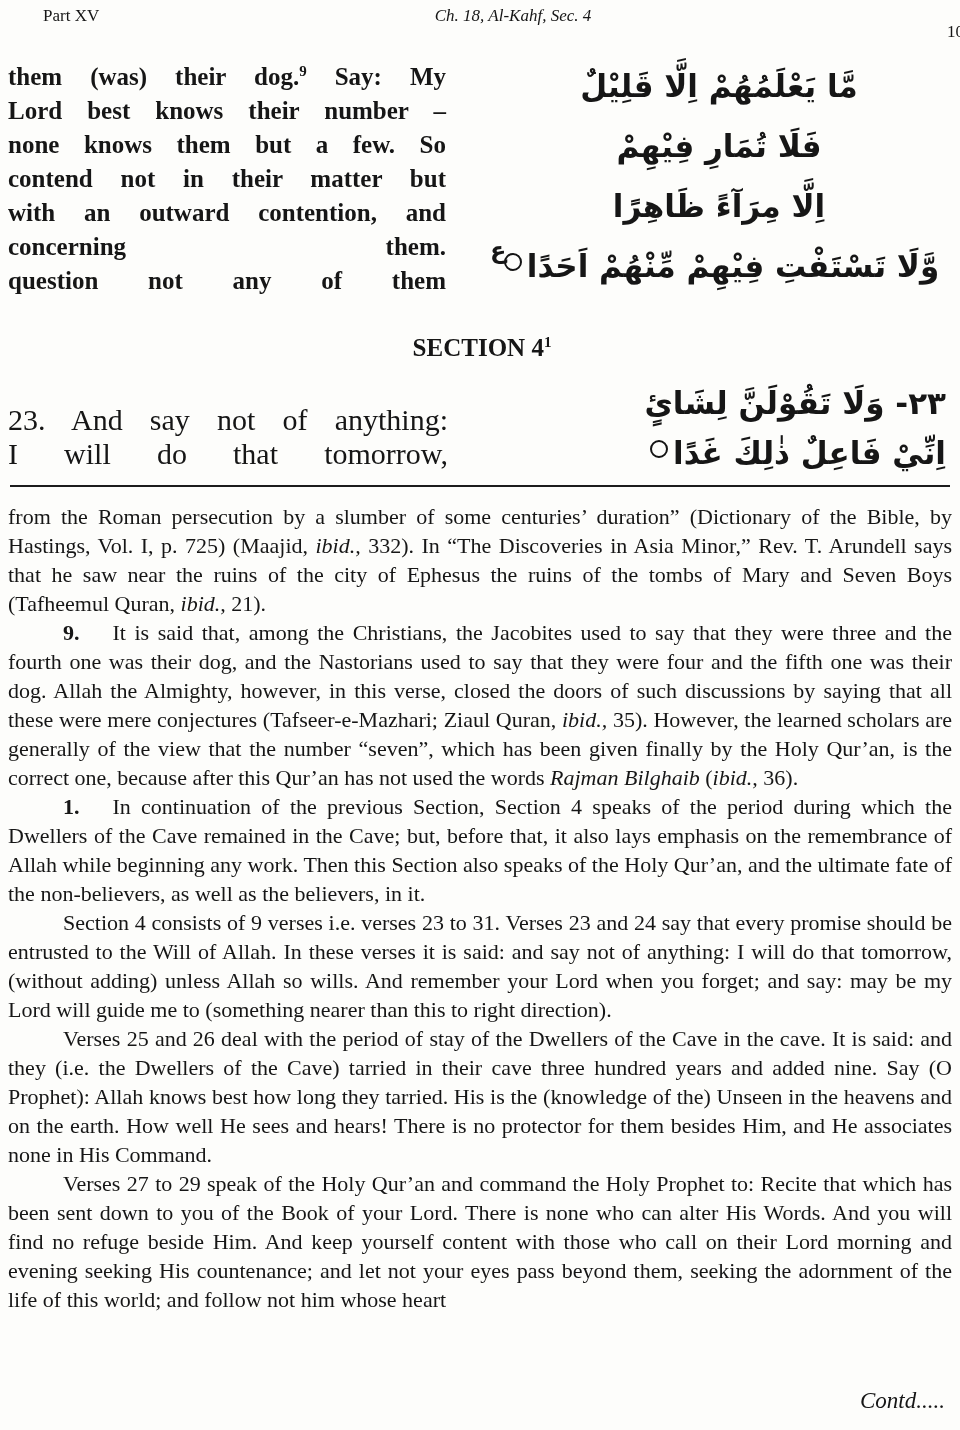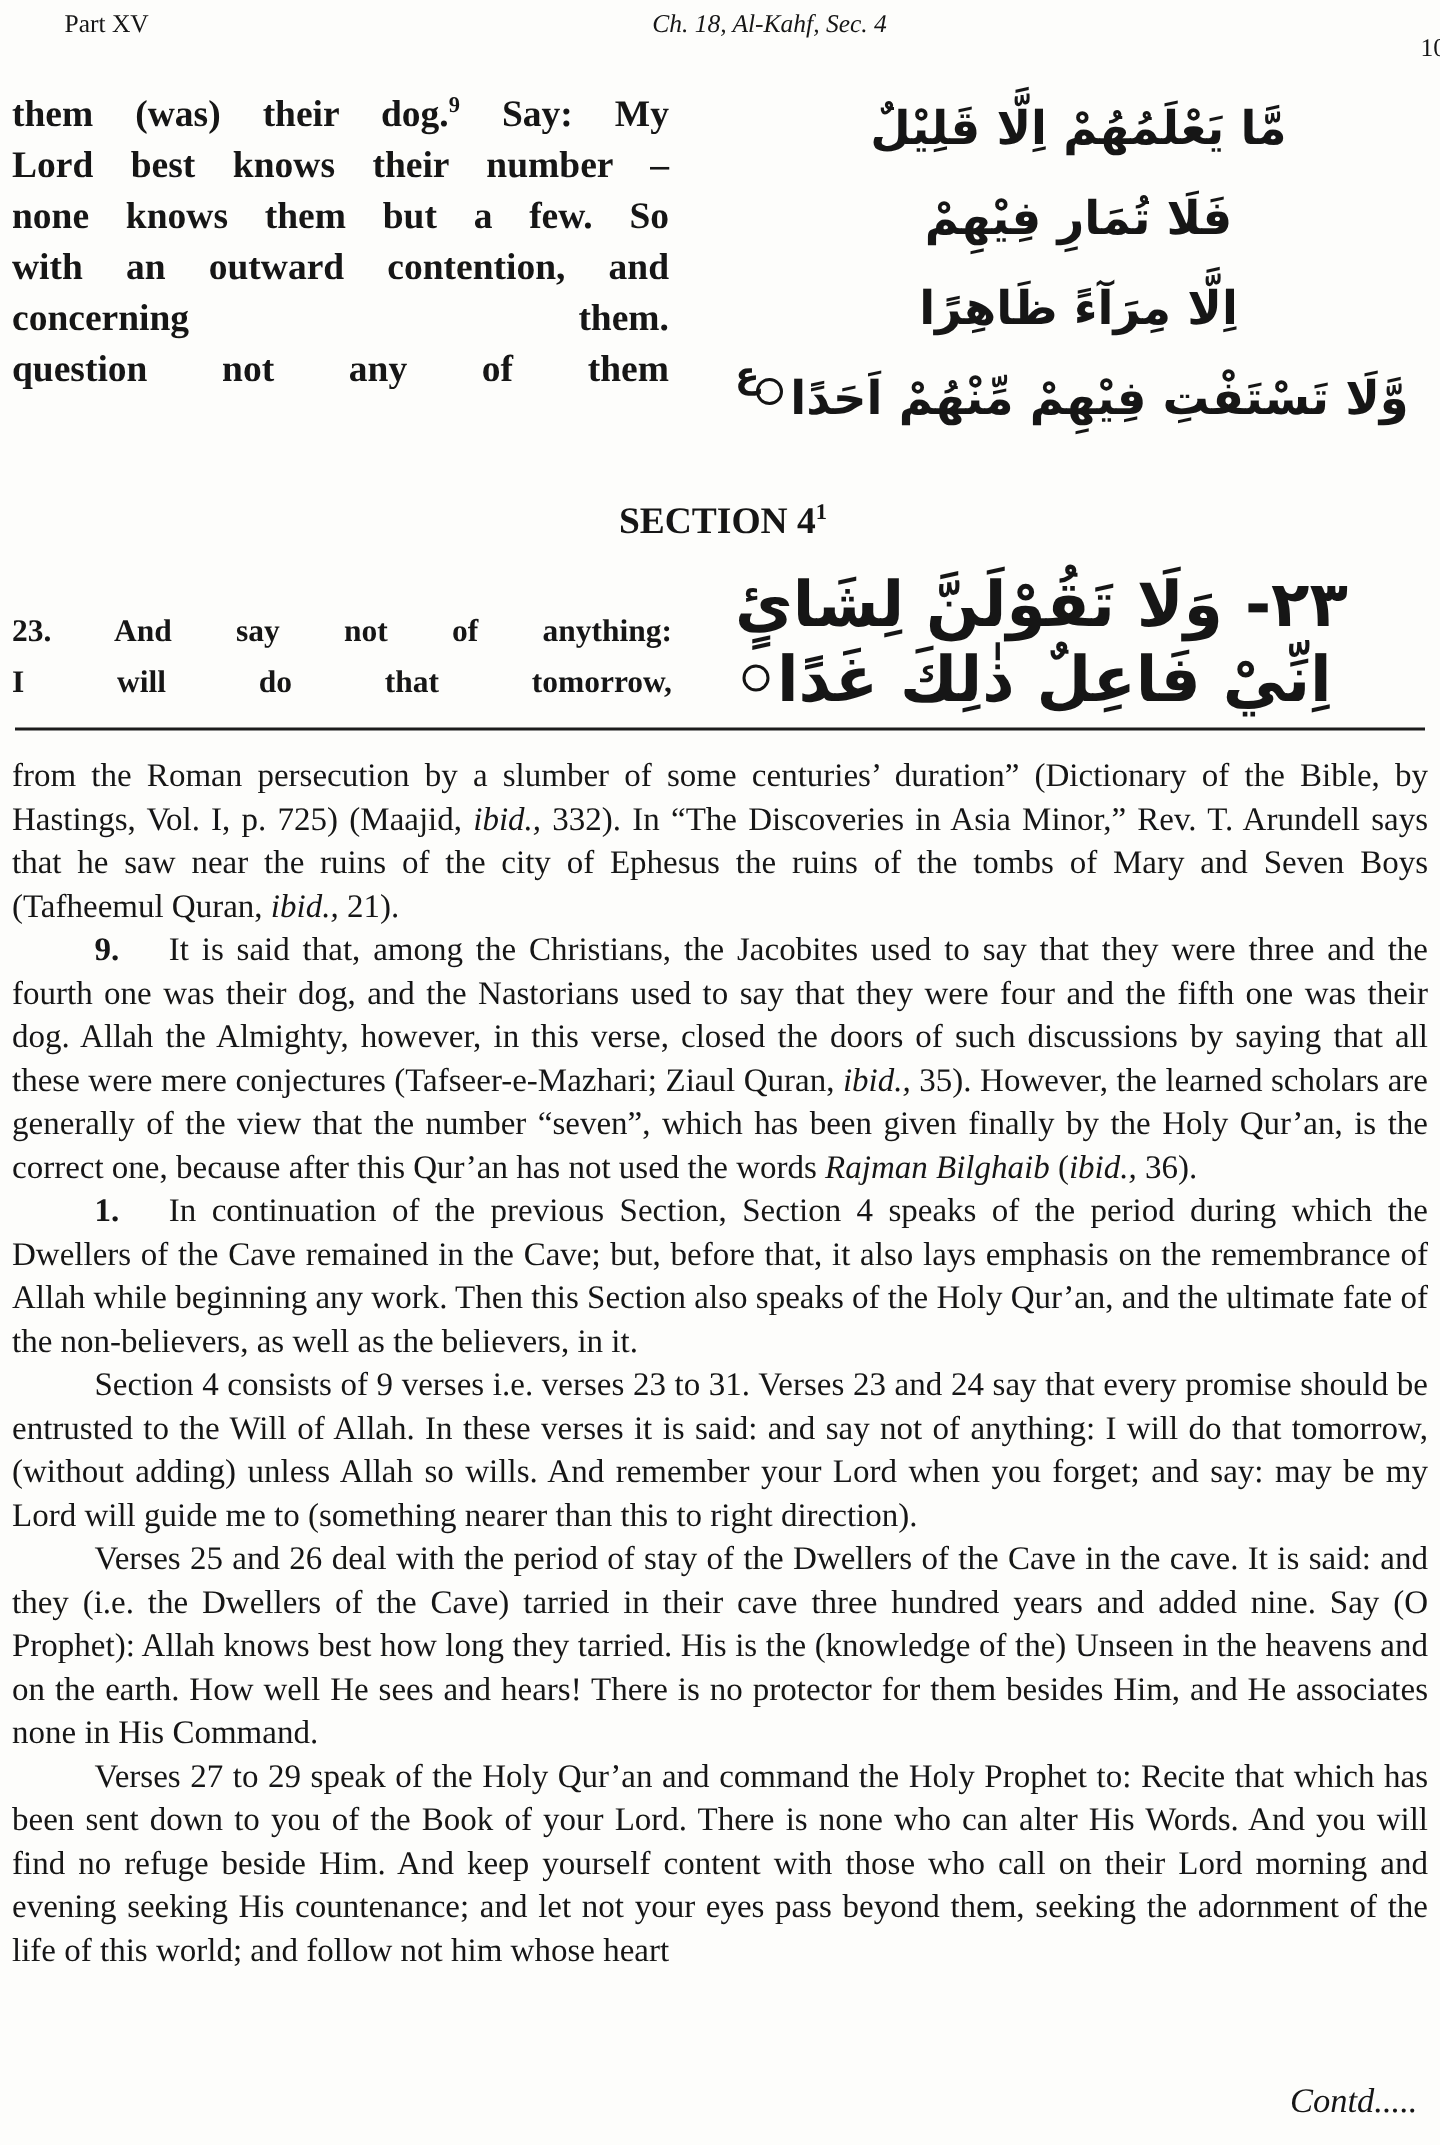--- a/index.html
+++ b/index.html
@@ -25,31 +25,31 @@
   
   .v22-ar{position:absolute;left:488px;top:56px;width:462px;height:244px;
     direction:rtl;text-align:center;font-family:"DejaVu Sans", sans-serif;
     font-weight:bold;font-size:31px;line-height:60px;}
   .v22-ar .ar-line{white-space:nowrap;}
   .ruku{position:absolute;left:2px;top:182px;font-size:24px;line-height:1;
     font-family:"DejaVu Sans", sans-serif;font-weight:bold;}
   .ayah-circle{display:inline-block;width:14px;height:14px;border:2px solid #141414;
     border-radius:50%;vertical-align:6px;margin:0 5px;}
   .v23-ar{position:absolute;left:490px;top:378px;width:460px;
-    direction:rtl;text-align:left;padding-right:4px;box-sizing:border-box;
-    font-family:"DejaVu Sans", sans-serif;font-weight:bold;font-size:42px;line-height:50px;}
+    direction:rtl;text-align:right;padding-right:4px;box-sizing:border-box;
+    font-family:"DejaVu Sans", sans-serif;font-weight:bold;font-size:31px;line-height:50px;}
   .v23-ar .ar-line{white-space:nowrap;}
 
   
   .section-heading{position:absolute;top:334px;left:2px;width:960px;text-align:center;
     font-weight:bold;font-size:25px;}
 
   
   .v23-en{position:absolute;left:8px;top:403px;width:440px;
-    font-weight:bold;font-size:21px;line-height:34px;}
+    font-weight:normal;font-size:30px;line-height:34px;}
 
   
   .rule{position:absolute;top:485px;left:10px;width:940px;height:2px;background:#1c1c1c;}
 
   
   .footnotes{position:absolute;top:502px;left:8px;width:944px;
     font-size:22px;line-height:29px;text-align:justify;}
   .footnotes p{margin:0;}
   .footnotes p.indent{text-indent:55px;}
   .footnotes .it{font-style:italic;}
@@ -63,20 +63,21 @@
 <div class="header">
   <span class="part">Part XV</span>
   <span class="chap">Ch. 18, Al-Kahf, Sec. 4</span>
   <span class="pageno">1017</span>
 </div>
 
 <div class="v22-en">
   <div class="jline"><span>them (was) their dog.</span><sup class="fnref">9</sup><span> Say: My</span></div>
   <div class="jline">Lord best knows their number –</div>
   <div class="jline">none knows them but a few. So</div>
+  <div class="jline">contend not in their matter but</div>
   <div class="jline">with an outward contention, and</div>
   <div class="jline jline-last">concerning them.</div>
   <div class="jline">question not any of them</div>
 </div>
 
 <div class="v22-ar">
   <div class="ar-line">مَّا يَعْلَمُهُمْ اِلَّا قَلِيْلٌ</div>
   <div class="ar-line">فَلَا تُمَارِ فِيْهِمْ</div>
   <div class="ar-line">اِلَّا مِرَآءً ظَاهِرًا</div>
   <div class="ar-line"><span>وَّلَا تَسْتَفْتِ فِيْهِمْ مِّنْهُمْ اَحَدًا</span><span class="ayah-circle"></span></div>

